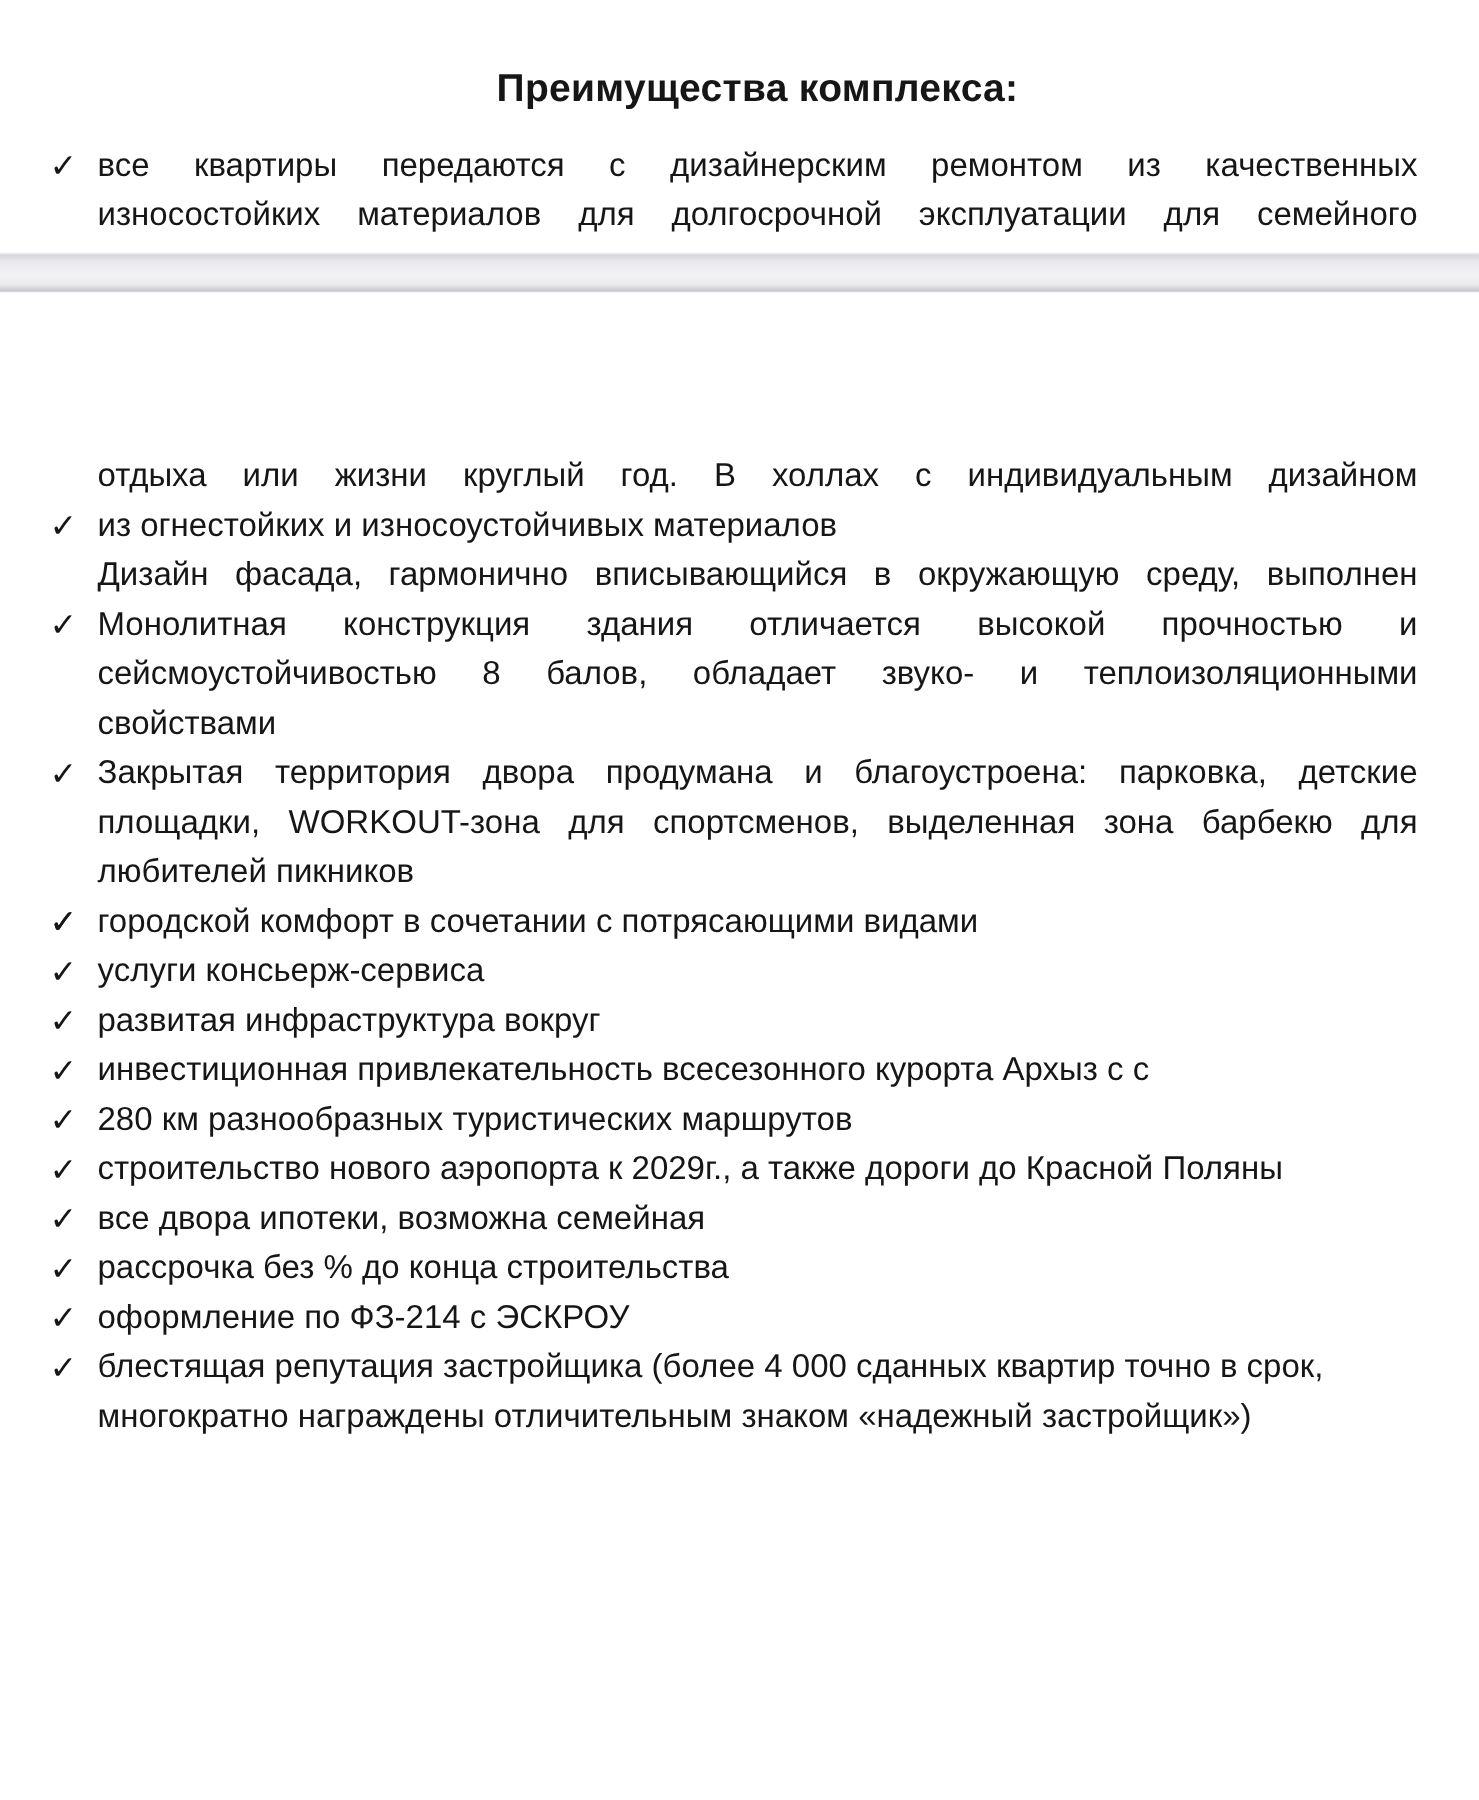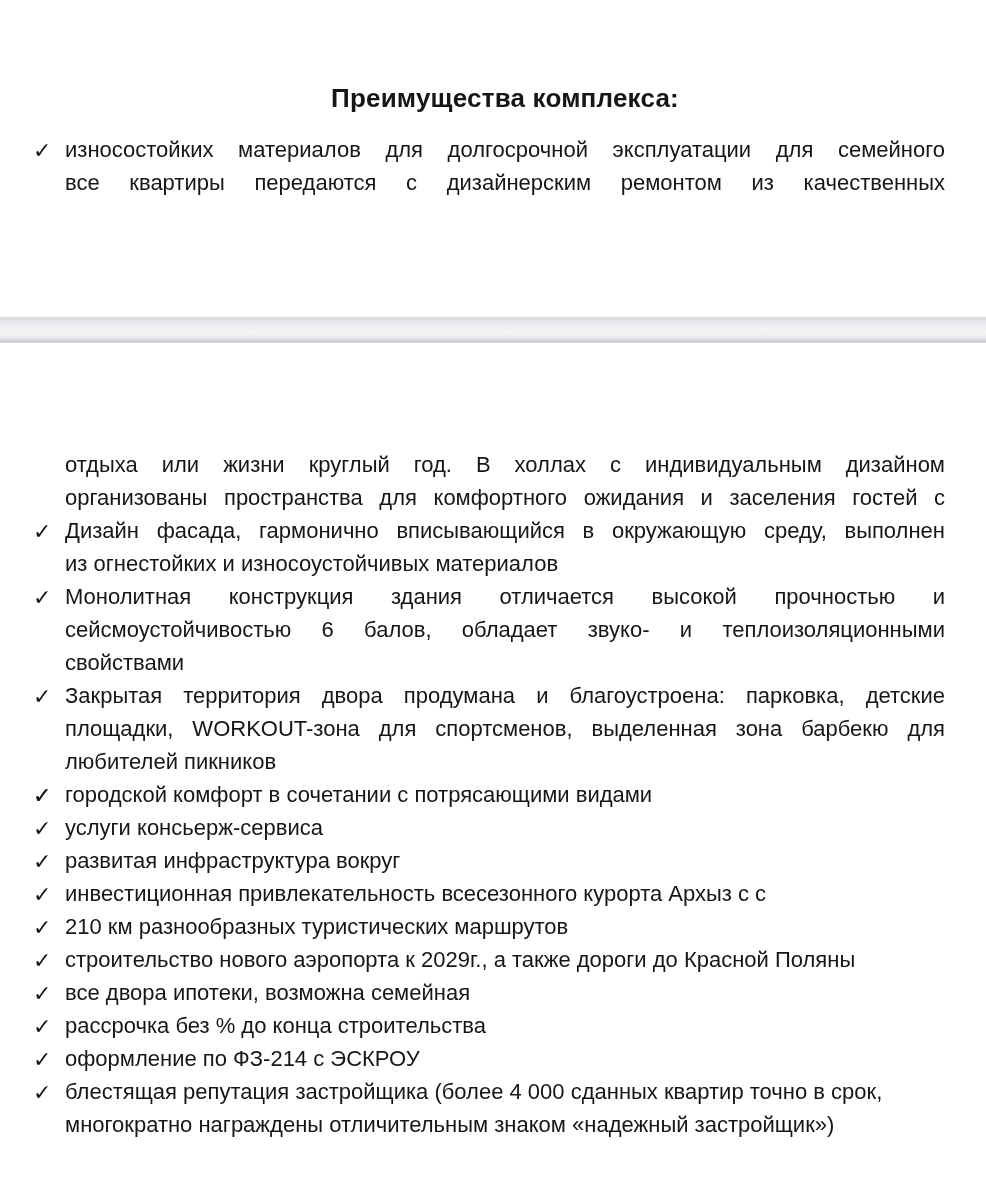--- a/index.html
+++ b/index.html
@@ -10,23 +10,22 @@
     overflow: hidden;
     background: #ffffff;
     font-family: "Liberation Sans", sans-serif;
     color: #161616;
   }
   .page {
     box-sizing: border-box;
     background: #ffffff;
   }
   .page1 {
-    height: 276px;
+    height: 168px;
     padding-top: 41px;
-    margin-top: 40px;
   }
   .page2 {
     height: 790px;
     padding-top: 105px;
   }
   .page-gap {
     height: 27px;
     background: linear-gradient(to bottom,
       #fdfdfd 0%,
       #d7d7dd 8%,
@@ -76,49 +75,48 @@
 </style>
 </head>
 <body>
 
 <div class="page page1">
   <h1 class="title">Преимущества комплекса:</h1>
   <ul class="bullets" id="list-p1">
       <li class="bullet">
         <span class="check">✓</span>
         <div class="para">
+          <div class="line j">все квартиры передаются с дизайнерским ремонтом из качественных</div>
           <div class="line j">износостойких материалов для долгосрочной эксплуатации для семейного</div>
-          <div class="line j">все квартиры передаются с дизайнерским ремонтом из качественных</div>
         </div>
       </li>
     </ul>
 </div>
 
 <div class="page-gap"></div>
 
 <div class="page page2">
   <ul class="bullets" id="list-p2">
       <li class="bullet no-check">
         <div class="para">
           <div class="line j">отдыха или жизни круглый год. В холлах с индивидуальным дизайном</div>
-          <div class="line j">организованы пространства для комфортного ожидания и заселения гостей с</div>
         </div>
       </li>
       <li class="bullet">
         <span class="check">✓</span>
         <div class="para">
+          <div class="line">из огнестойких и износоустойчивых материалов</div>
           <div class="line j">Дизайн фасада, гармонично вписывающийся в окружающую среду, выполнен</div>
-          <div class="line">из огнестойких и износоустойчивых материалов</div>
         </div>
       </li>
       <li class="bullet">
         <span class="check">✓</span>
         <div class="para">
           <div class="line j">Монолитная конструкция здания отличается высокой прочностью и</div>
-          <div class="line j">сейсмоустойчивостью 6 балов, обладает звуко- и теплоизоляционными</div>
+          <div class="line j">сейсмоустойчивостью 8 балов, обладает звуко- и теплоизоляционными</div>
           <div class="line">свойствами</div>
         </div>
       </li>
       <li class="bullet">
         <span class="check">✓</span>
         <div class="para">
           <div class="line j">Закрытая территория двора продумана и благоустроена: парковка, детские</div>
           <div class="line j">площадки, WORKOUT-зона для спортсменов, выделенная зона барбекю для</div>
           <div class="line">любителей пикников</div>
         </div>
@@ -148,21 +146,21 @@
       </li>
       <li class="bullet">
         <span class="check">✓</span>
         <div class="para">
           <div class="line">инвестиционная привлекательность всесезонного курорта Архыз с с</div>
         </div>
       </li>
       <li class="bullet">
         <span class="check">✓</span>
         <div class="para">
-          <div class="line">210 км разнообразных туристических маршрутов</div>
+          <div class="line">280 км разнообразных туристических маршрутов</div>
         </div>
       </li>
       <li class="bullet">
         <span class="check">✓</span>
         <div class="para">
           <div class="line">строительство нового аэропорта к 2029г., а также дороги до Красной Поляны</div>
         </div>
       </li>
       <li class="bullet">
         <span class="check">✓</span>

